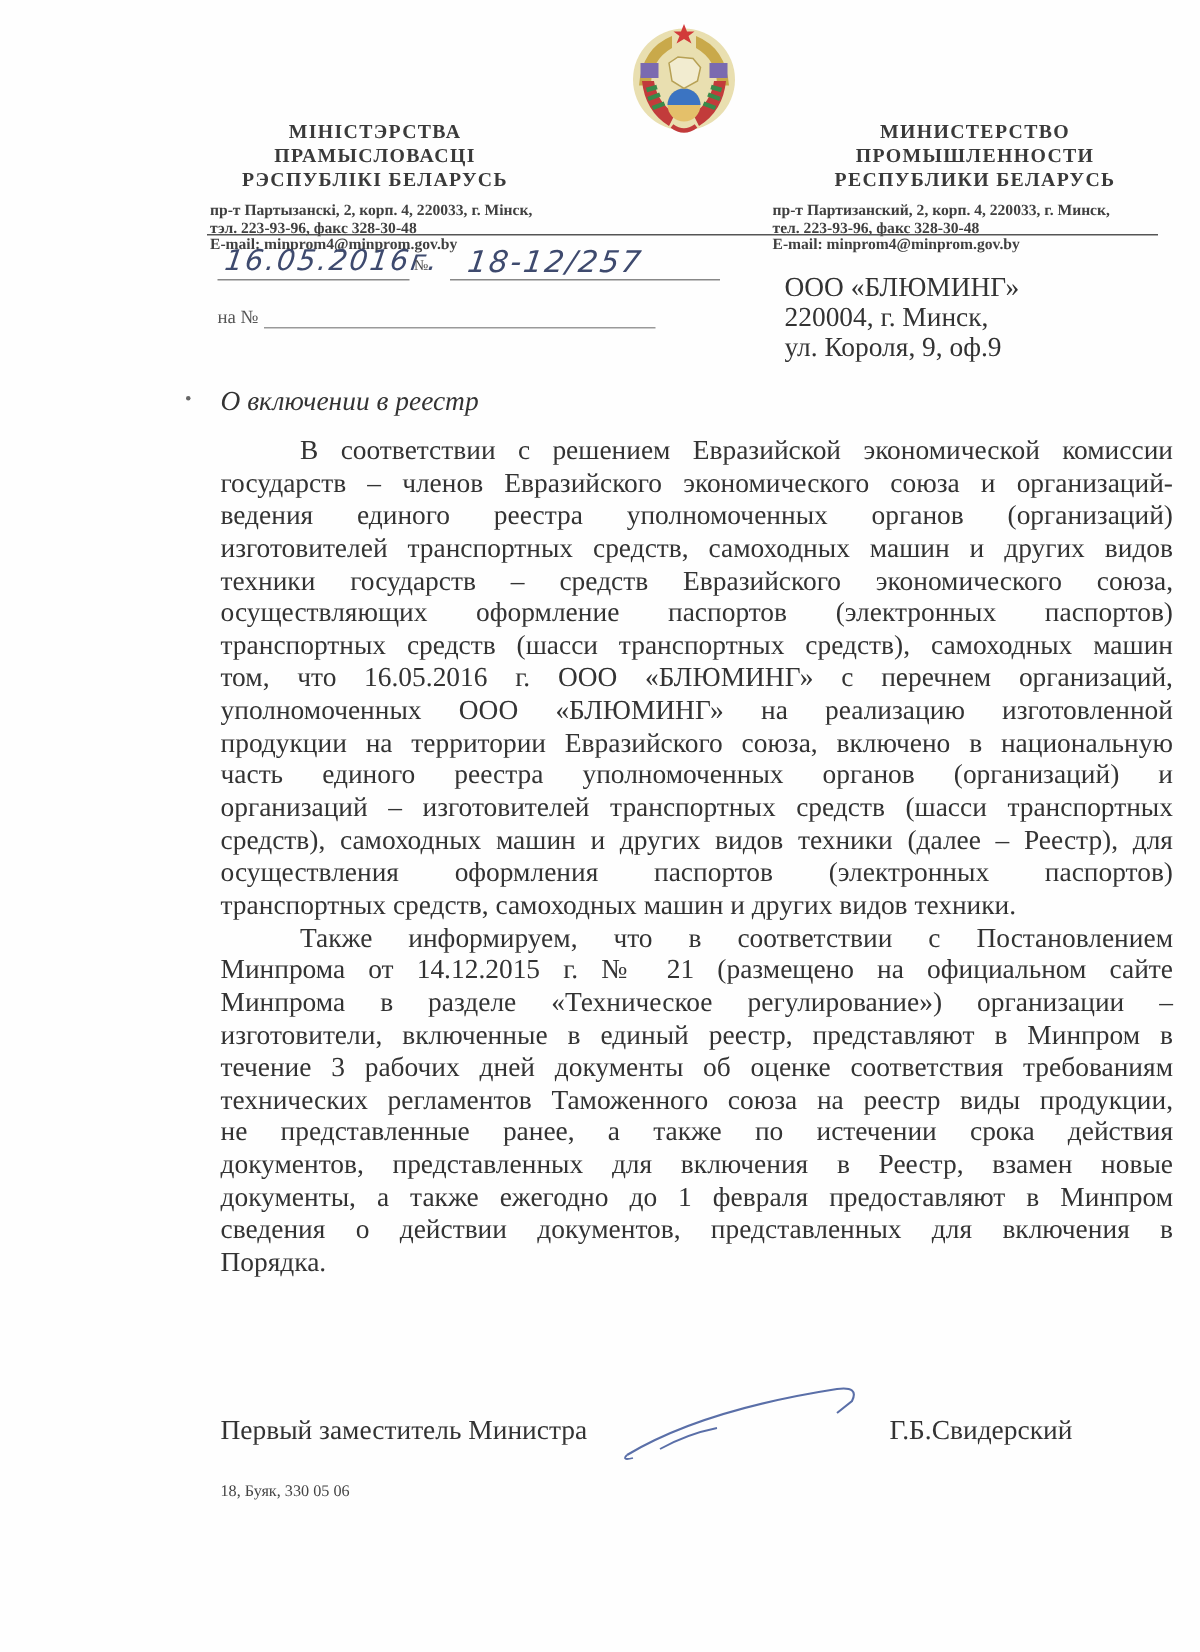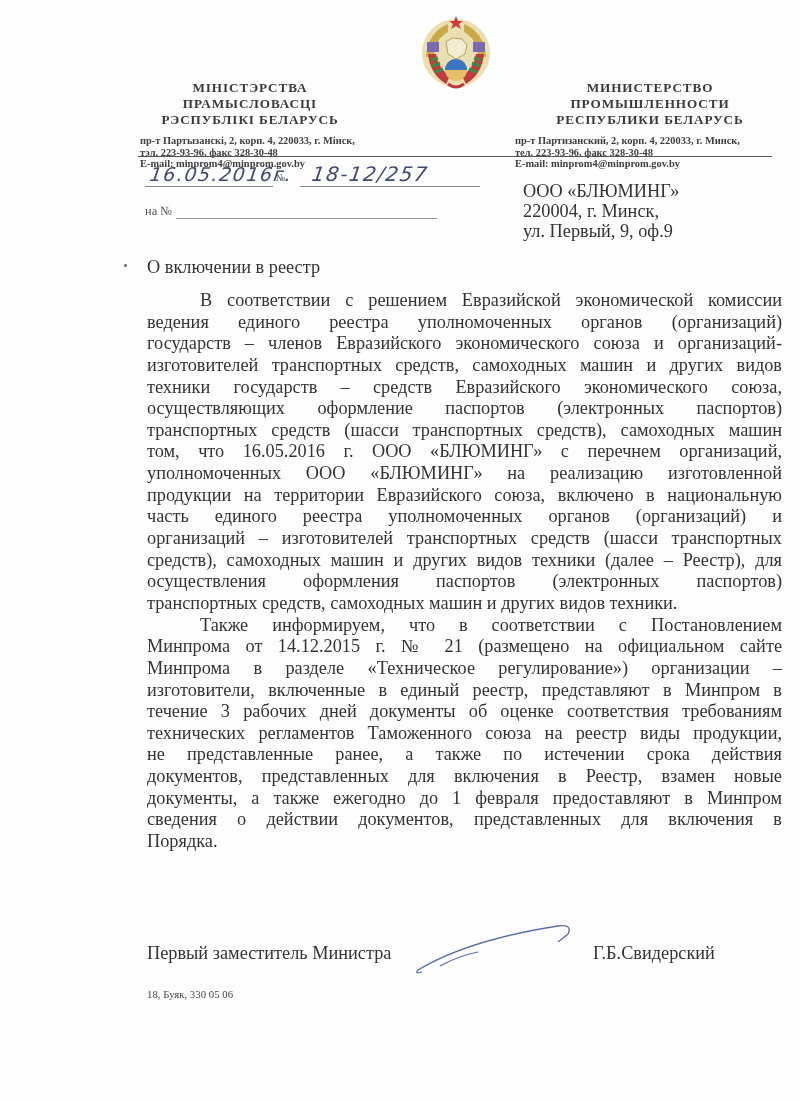--- a/index.html
+++ b/index.html
@@ -36,21 +36,21 @@
   .no-mark { position: absolute; left: 131px; top: 10px; font-size: 10px; color:#444; }
 
   .re-line { position: absolute; left: 145px; top: 204px; font-size: 12.5px; color: #555; }
   .re-underline { position: absolute; left: 176px; top: 218px; width: 261px; border-top: 1px solid #999; }
 
   
   .addressee { position: absolute; left: 523px; top: 181px; font-size: 18.3px; line-height: 20px; color: #333; }
 
   
   .bullet-dot { position: absolute; left: 124px; top: 264px; width: 3px; height: 3px; background: #666; border-radius: 50%; }
-  .subject { position: absolute; left: 147px; top: 257px; font-size: 18.3px; color: #333; }
+  .subject { position: absolute; left: 147px; top: 257px; font-size: 18.3px; color: #333; font-style: italic; }
 
   
   .body { position: absolute; left: 147px; top: 290px; width: 635px; font-size: 18.3px; line-height: 21.65px; color: #333; }
   .ln { display: block; text-align: justify; text-align-last: justify; white-space: nowrap; height: 21.65px; }
   .ln.last { text-align-last: left; }
   .ln.indent { padding-left: 53px; }
 
   .sig-row { position: absolute; top: 943px; left: 147px; width: 635px; font-size: 18.3px; color: #333; }
   .sig-title { position: absolute; left: 0; top: 0; }
   .sig-name { position: absolute; left: 446px; top: 0; }
@@ -108,31 +108,31 @@
     <span class="hand hand-num">18-12/257</span>
     <div class="u1"></div>
     <div class="u2"></div>
   </div>
   <div class="re-line">на №</div>
   <div class="re-underline"></div>
 
   <div class="addressee">
     <div>ООО «БЛЮМИНГ»</div>
     <div>220004, г. Минск,</div>
-    <div>ул. Первый, 9, оф.9</div>
+    <div>ул. Короля, 9, оф.9</div>
   </div>
 
   <div class="bullet-dot"></div>
   <div class="subject">О включении в реестр</div>
 
   <div class="body">
     <div>
       <span class="ln indent">В соответствии с решением Евразийской экономической комиссии</span>
+      <span class="ln">государств – членов Евразийского экономического союза и организаций-</span>
       <span class="ln">ведения единого реестра уполномоченных органов (организаций)</span>
-      <span class="ln">государств – членов Евразийского экономического союза и организаций-</span>
       <span class="ln">изготовителей транспортных средств, самоходных машин и других видов</span>
       <span class="ln">техники государств – средств Евразийского экономического союза,</span>
       <span class="ln">осуществляющих оформление паспортов (электронных паспортов)</span>
       <span class="ln">транспортных средств (шасси транспортных средств), самоходных машин</span>
       <span class="ln">том, что 16.05.2016 г. ООО «БЛЮМИНГ» с перечнем организаций,</span>
       <span class="ln">уполномоченных ООО «БЛЮМИНГ» на реализацию изготовленной</span>
       <span class="ln">продукции на территории Евразийского союза, включено в национальную</span>
       <span class="ln">часть единого реестра уполномоченных органов (организаций) и</span>
       <span class="ln">организаций – изготовителей транспортных средств (шасси транспортных</span>
       <span class="ln">средств), самоходных машин и других видов техники (далее – Реестр), для</span>

